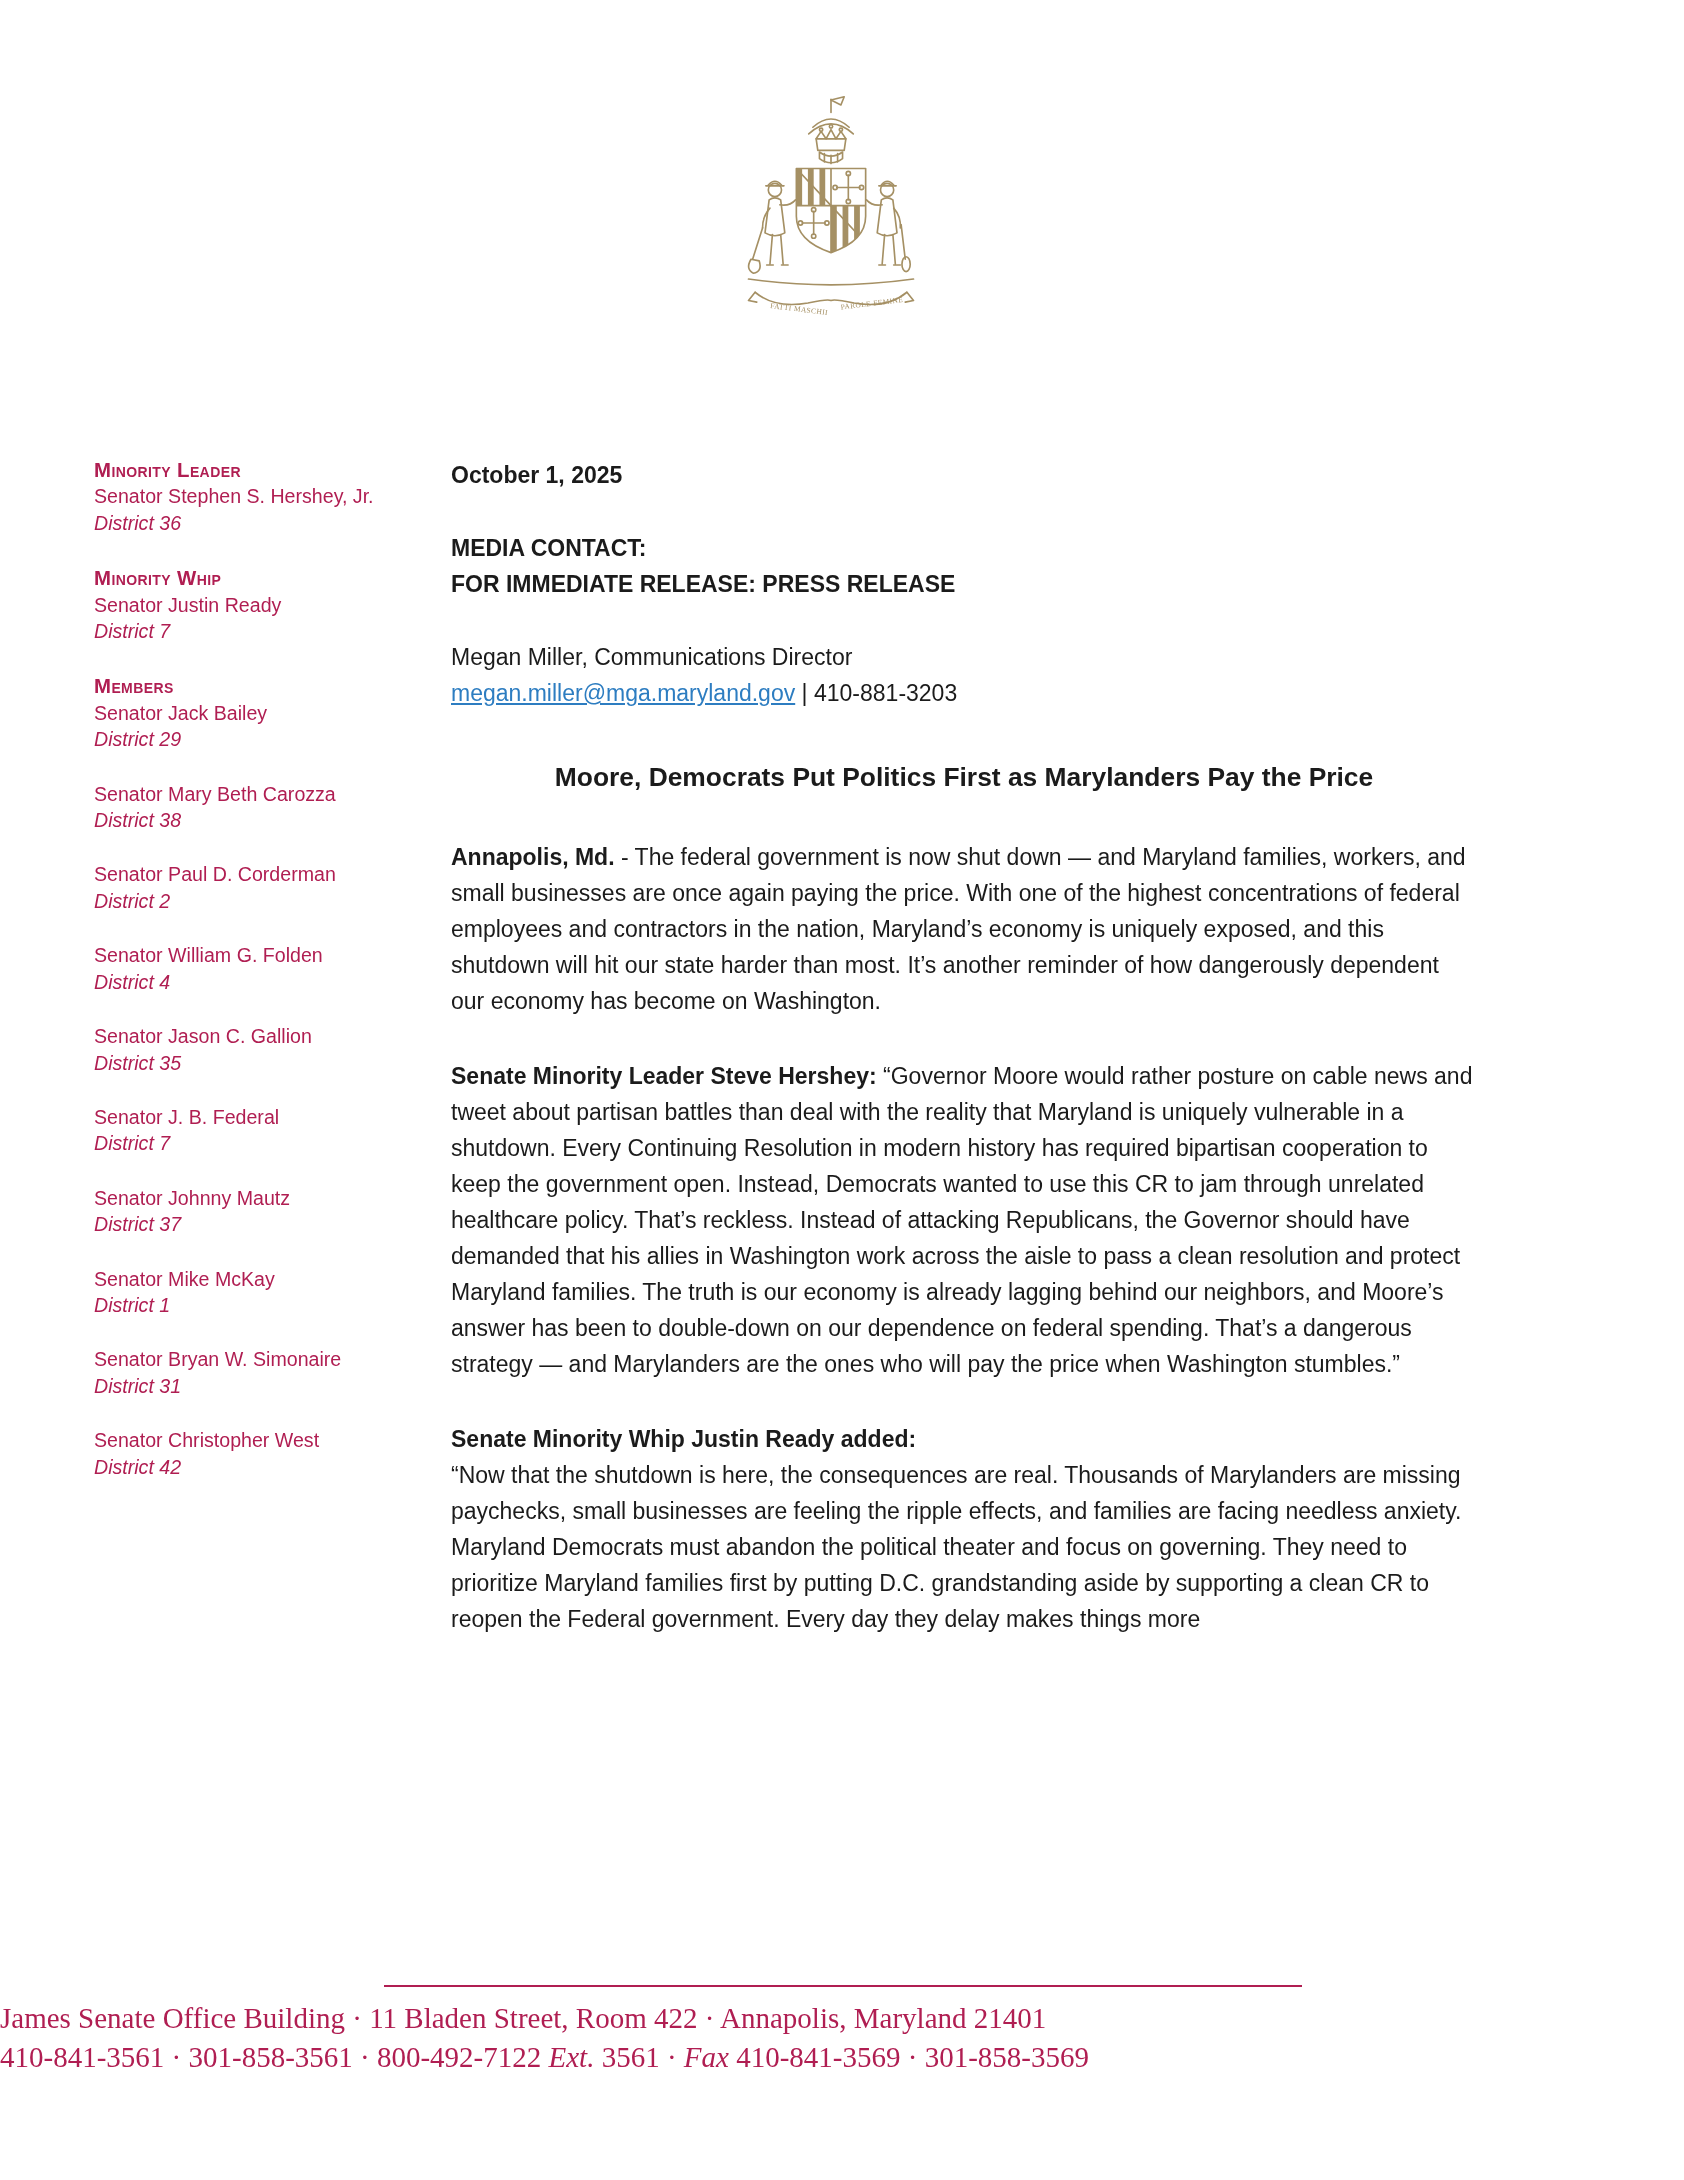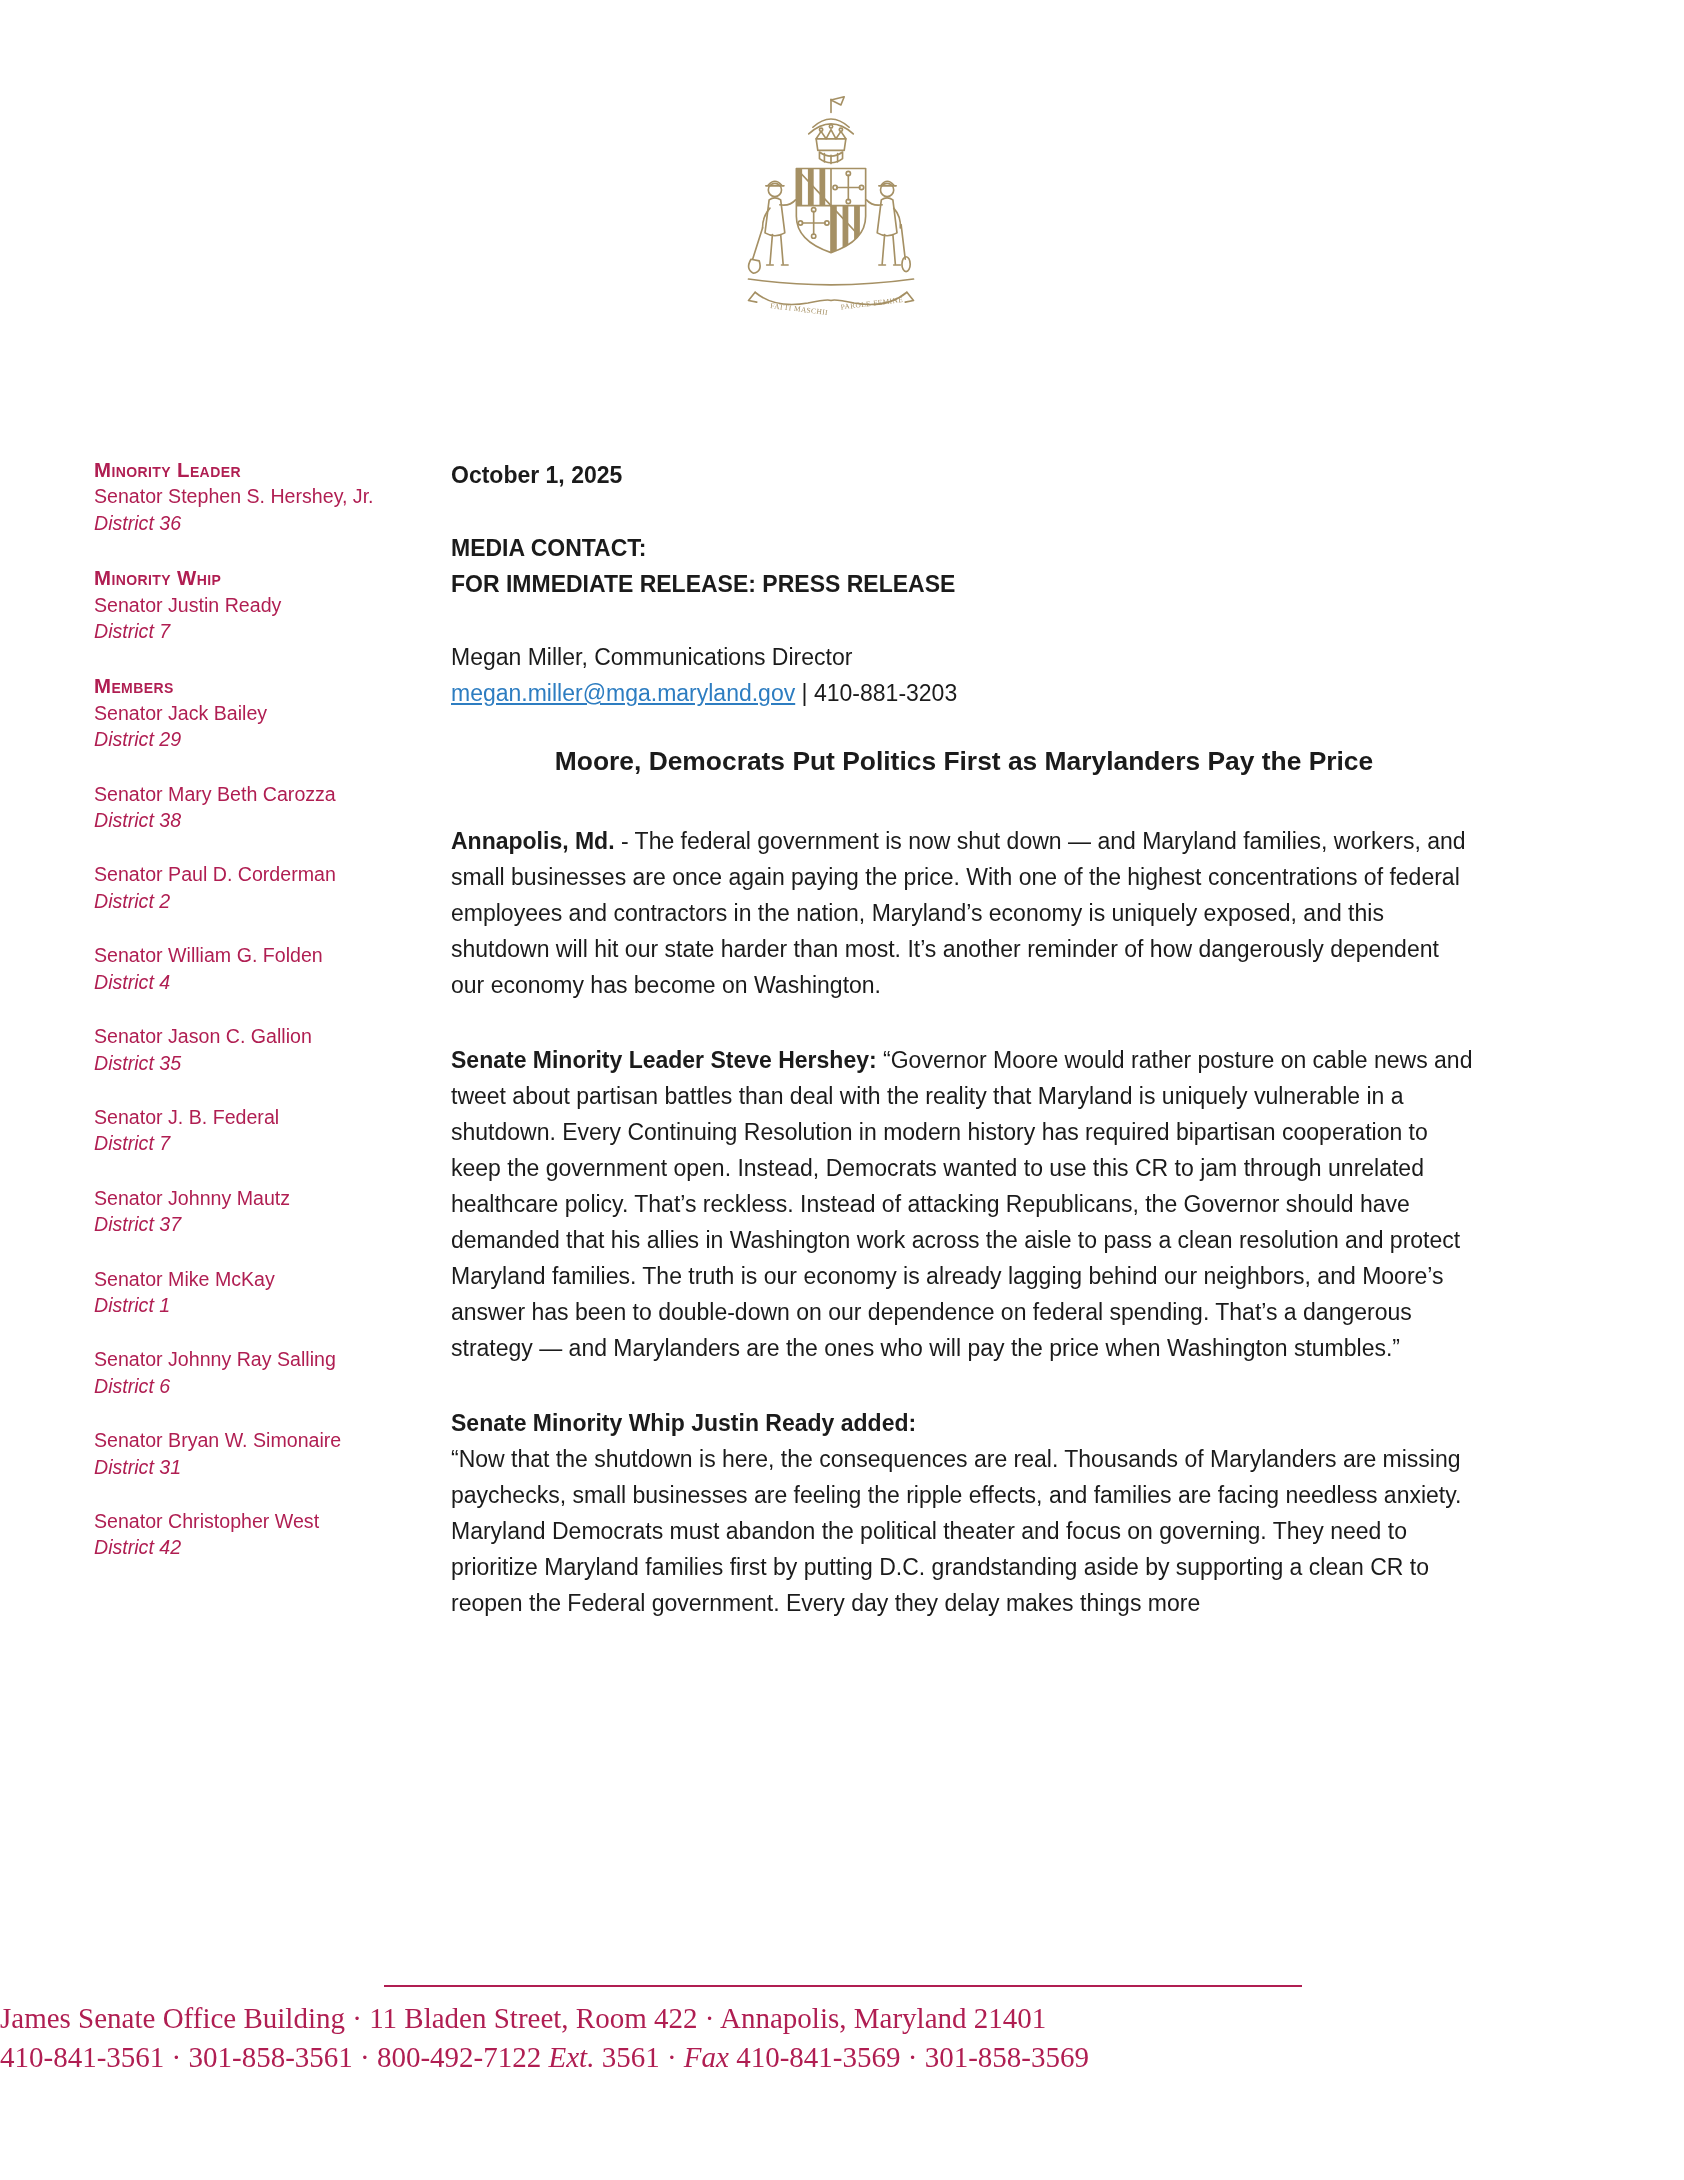--- a/index.html
+++ b/index.html
@@ -33,21 +33,21 @@
   .main{
     position:absolute; top:457px; left:451px; width:1026px;
     font-size:23px; line-height:36px; color:var(--text);
   }
   .bold{font-weight:700;}
   .m-date{margin-bottom:37px;}
   .m-release{margin-bottom:37px;}
   .contact-line a{color:var(--link); text-decoration:underline;}
   .headline{
     font-size:26.4px; font-weight:700; text-align:center;
-    margin-top:32px; margin-bottom:44px; line-height:36px;
+    margin-top:48px; margin-bottom:44px; line-height:36px;
   }
   .para{margin-bottom:39px;}
   .para:last-child{margin-bottom:0;}
   .para .lead{font-weight:700;}
   .lead-block{display:block; font-weight:700;}
   
   .footer{position:absolute; top:1985px; left:0; width:100%; text-align:left;
     font-family:"Liberation Serif", serif; color:var(--accent); font-size:29px; line-height:39px;}
   .footer-rule{width:918px; margin:0 auto 12px auto; border-top:2.6px solid var(--accent);}
   .footer em{font-style:italic;}
@@ -175,24 +175,20 @@
       </div>
       <div class="member">
         <div>Senator Johnny Mautz</div>
         <div class="side-district">District 37</div>
       </div>
       <div class="member">
         <div>Senator Mike McKay</div>
         <div class="side-district">District 1</div>
       </div>
       <div class="member">
-        <div>Senator Johnny Ray Salling</div>
-        <div class="side-district">District 6</div>
-      </div>
-      <div class="member">
         <div>Senator Bryan W. Simonaire</div>
         <div class="side-district">District 31</div>
       </div>
       <div class="member">
         <div>Senator Christopher West</div>
         <div class="side-district">District 42</div>
       </div>
     </div>
   </aside>
 

